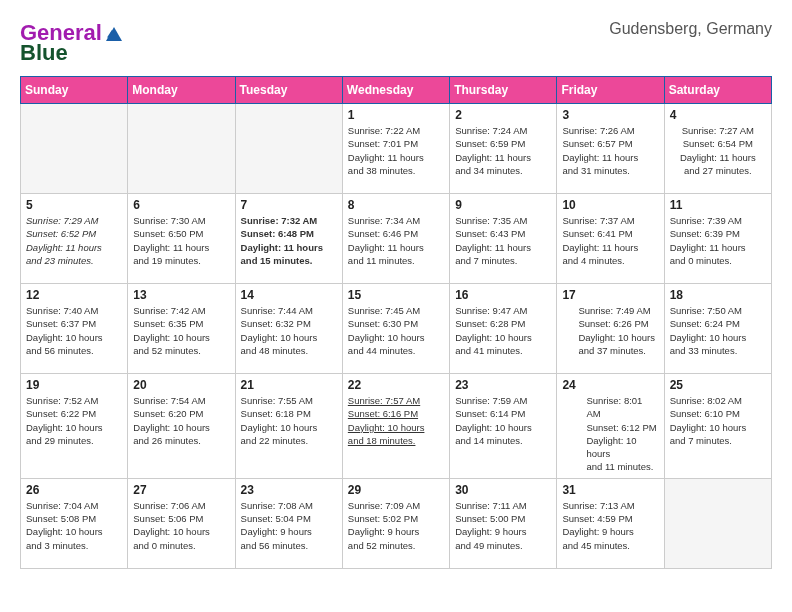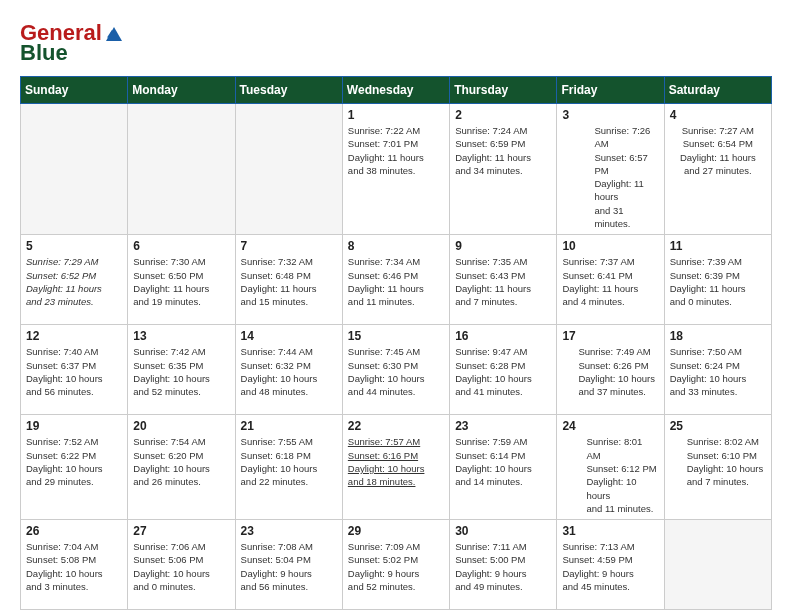--- a/index.html
+++ b/index.html
@@ -21,21 +21,21 @@
       flex-direction: column;
       align-items: flex-start;
     }
     .logo-text {
       display: flex;
       align-items: center;
     }
     .logo-general {
       font-size: 22px;
       font-weight: bold;
-      color: #b91c1c;
+      color: #a21caf;
     }
     .logo-blue {
       font-size: 22px;
       font-weight: bold;
       color: #14532d;
     }
     .logo-icon {
       width: 20px;
       height: 20px;
       margin-left: 2px;
@@ -52,21 +52,21 @@
     .location {
       font-size: 16px;
       color: #555;
     }
     table {
       width: 100%;
       border-collapse: collapse;
       table-layout: fixed;
     }
     th {
-      background-color: #14532d;
+      background-color: #ec4899;
       color: #fff;
       font-size: 12px;
       font-weight: bold;
       padding: 6px 4px;
       text-align: left;
       border: 1px solid #1a5fa8;
     }
     td {
       vertical-align: top;
       border: 1px solid #ccc;
@@ -103,20 +103,21 @@
     <div class="logo-text">
       <span class="logo-general">General</span>
       <svg class="logo-icon" viewBox="0 0 20 20">
         <polygon points="2,18 10,4 18,18" fill="#1a5fa8"></polygon>
         <polygon points="10,18 17,7 24,18" fill="#1a5fa8" transform="translate(-4,2) scale(0.7)"></polygon>
       </svg>
     </div>
     <span class="logo-blue" style="margin-top:-6px;">Blue</span>
   </div>
   <div class="title-block">
+    <div class="location">Gudensberg, Germany</div>
   </div>
 </div>
 
 <table>
   <thead>
     <tr>
     <th>Sunday</th>
         <th>Monday</th>
         <th>Tuesday</th>
         <th>Wednesday</th>
@@ -139,21 +140,21 @@
         </td>
         <td>
           <span class="day-num">2</span>
           <div class="day-info" style="white-space: pre-line;">Sunrise: 7:24 AM
 Sunset: 6:59 PM
 Daylight: 11 hours
 and 34 minutes.</div>
         </td>
         <td>
           <span class="day-num">3</span>
-          <div class="day-info" style="white-space: pre-line; margin-left: 32px;">Sunrise: 7:26 AM
+          <div class="day-info" style="white-space: pre-line;">Sunrise: 7:26 AM
 Sunset: 6:57 PM
 Daylight: 11 hours
 and 31 minutes.</div>
         </td>
         <td>
           <span class="day-num">4</span>
           <div class="day-info" style="white-space: pre-line; text-align: center;">Sunrise: 7:27 AM
 Sunset: 6:54 PM
 Daylight: 11 hours
 and 27 minutes.</div>
@@ -169,21 +170,21 @@
         </td>
         <td>
           <span class="day-num">6</span>
           <div class="day-info" style="white-space: pre-line;">Sunrise: 7:30 AM
 Sunset: 6:50 PM
 Daylight: 11 hours
 and 19 minutes.</div>
         </td>
         <td>
           <span class="day-num">7</span>
-          <div class="day-info" style="white-space: pre-line;">Sunrise: 7:32 AM
+          <div class="day-info" style="white-space: pre-line; font-weight: bold;">Sunrise: 7:32 AM
 Sunset: 6:48 PM
 Daylight: 11 hours
 and 15 minutes.</div>
         </td>
         <td>
           <span class="day-num">8</span>
           <div class="day-info" style="white-space: pre-line;">Sunrise: 7:34 AM
 Sunset: 6:46 PM
 Daylight: 11 hours
 and 11 minutes.</div>
@@ -299,21 +300,21 @@
         </td>
         <td>
           <span class="day-num">24</span>
           <div class="day-info" style="white-space: pre-line; margin-left: 24px;">Sunrise: 8:01 AM
 Sunset: 6:12 PM
 Daylight: 10 hours
 and 11 minutes.</div>
         </td>
         <td>
           <span class="day-num">25</span>
-          <div class="day-info" style="white-space: pre-line; margin-left: 17px;">Sunrise: 8:02 AM
+          <div class="day-info" style="white-space: pre-line;">Sunrise: 8:02 AM
 Sunset: 6:10 PM
 Daylight: 10 hours
 and 7 minutes.</div>
         </td>
       </tr>
       <tr>
         <td>
           <span class="day-num">26</span>
           <div class="day-info" style="white-space: pre-line;">Sunrise: 7:04 AM
 Sunset: 5:08 PM

